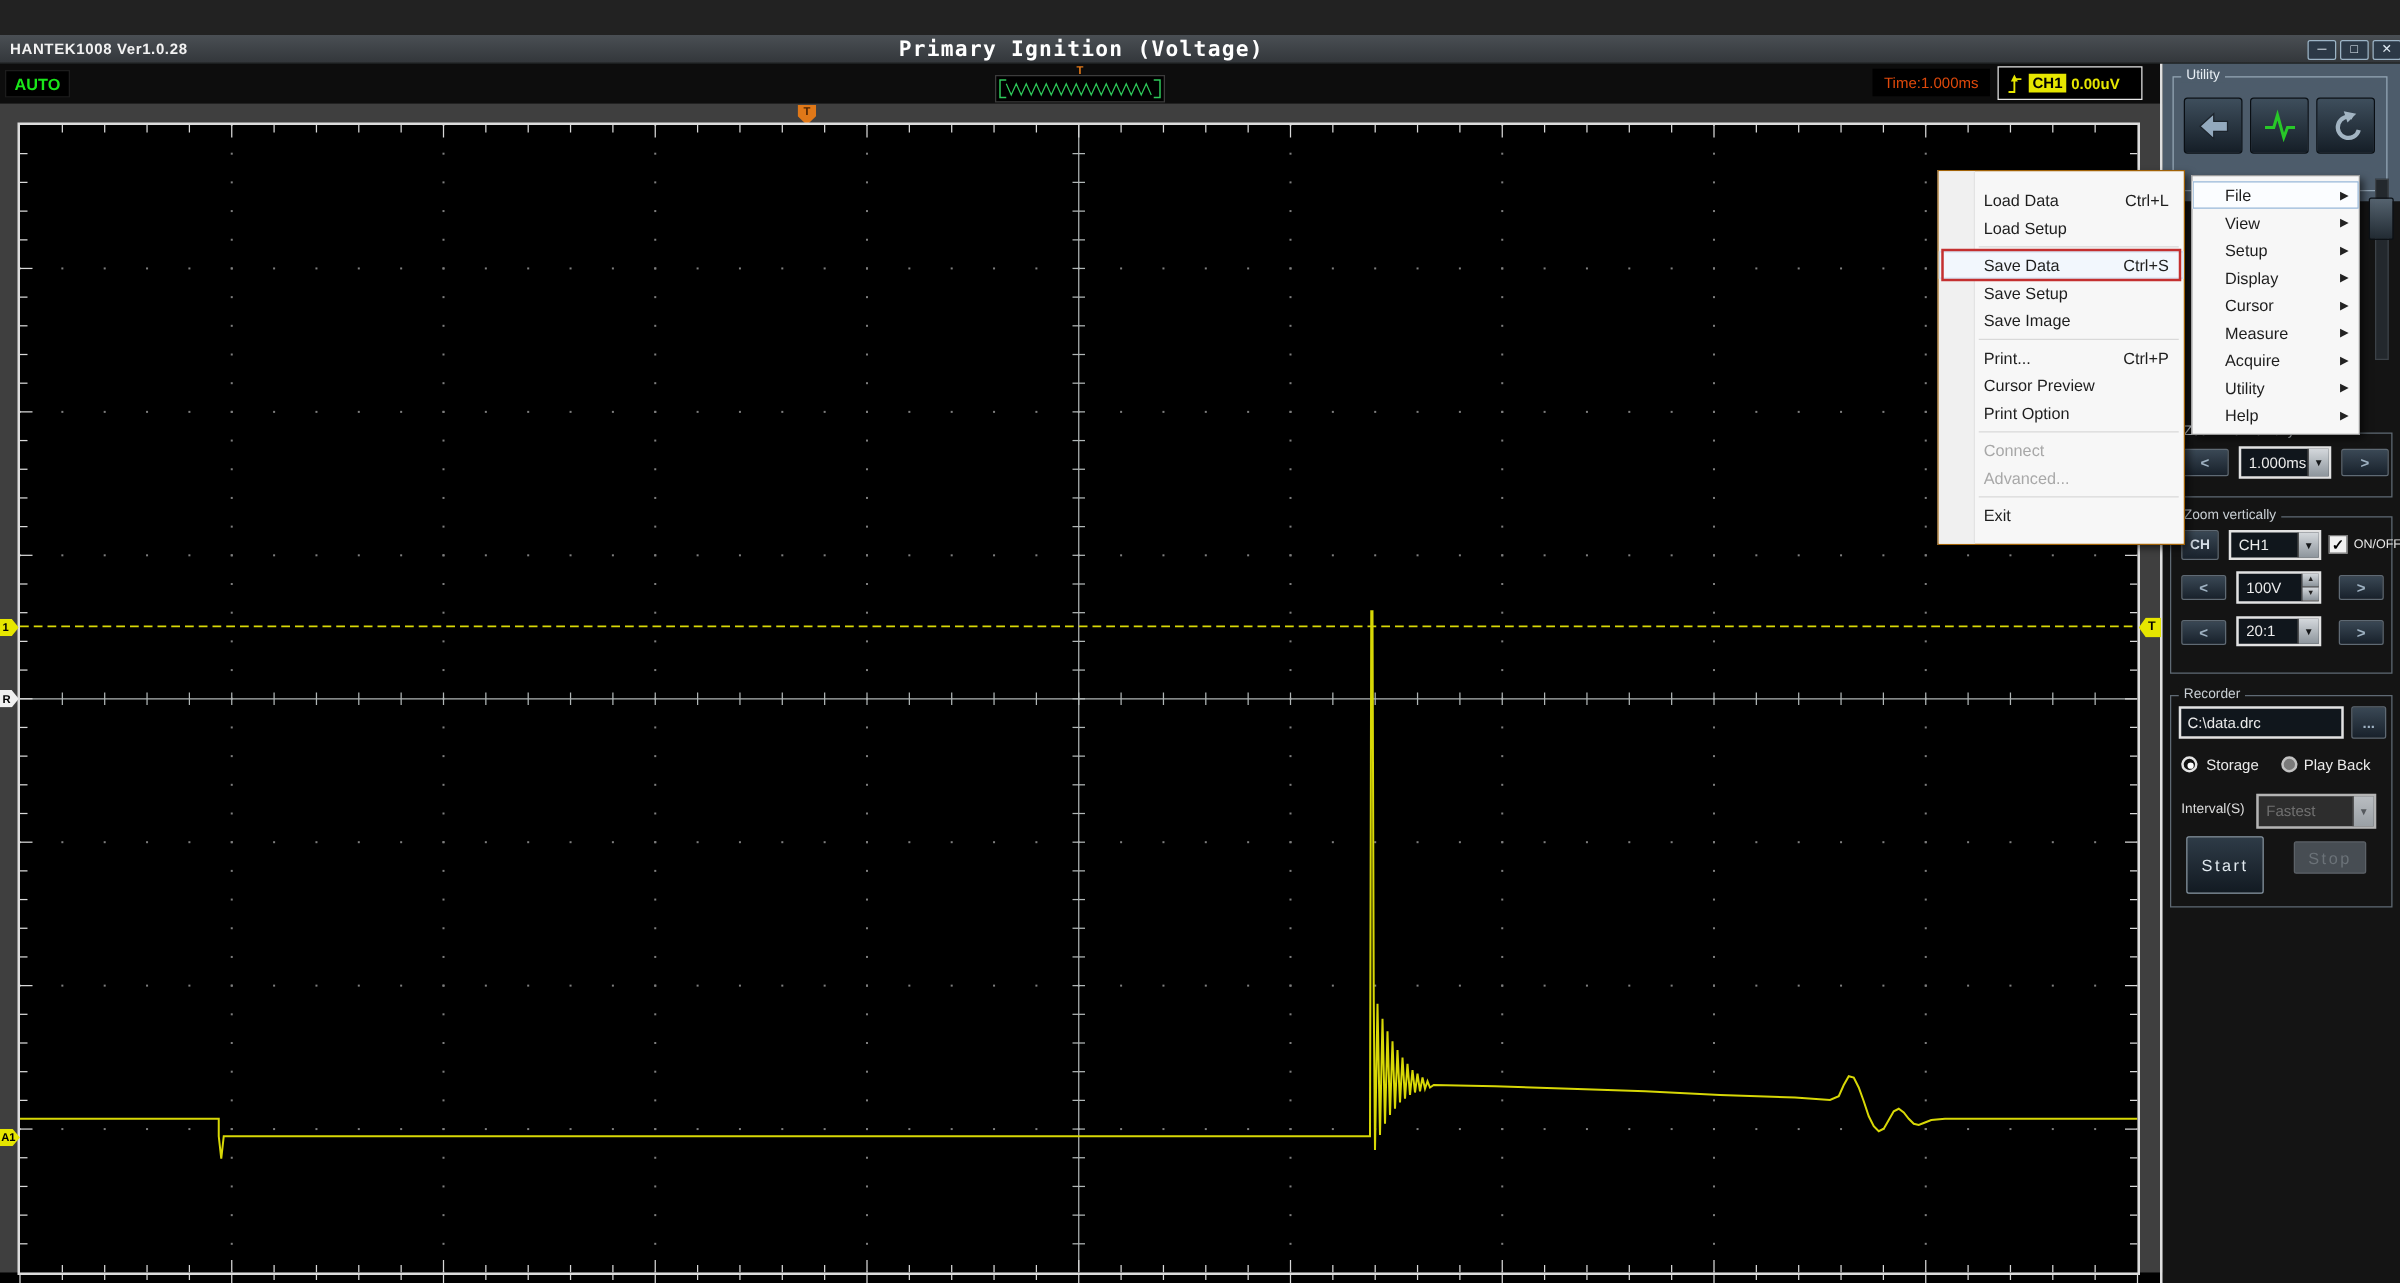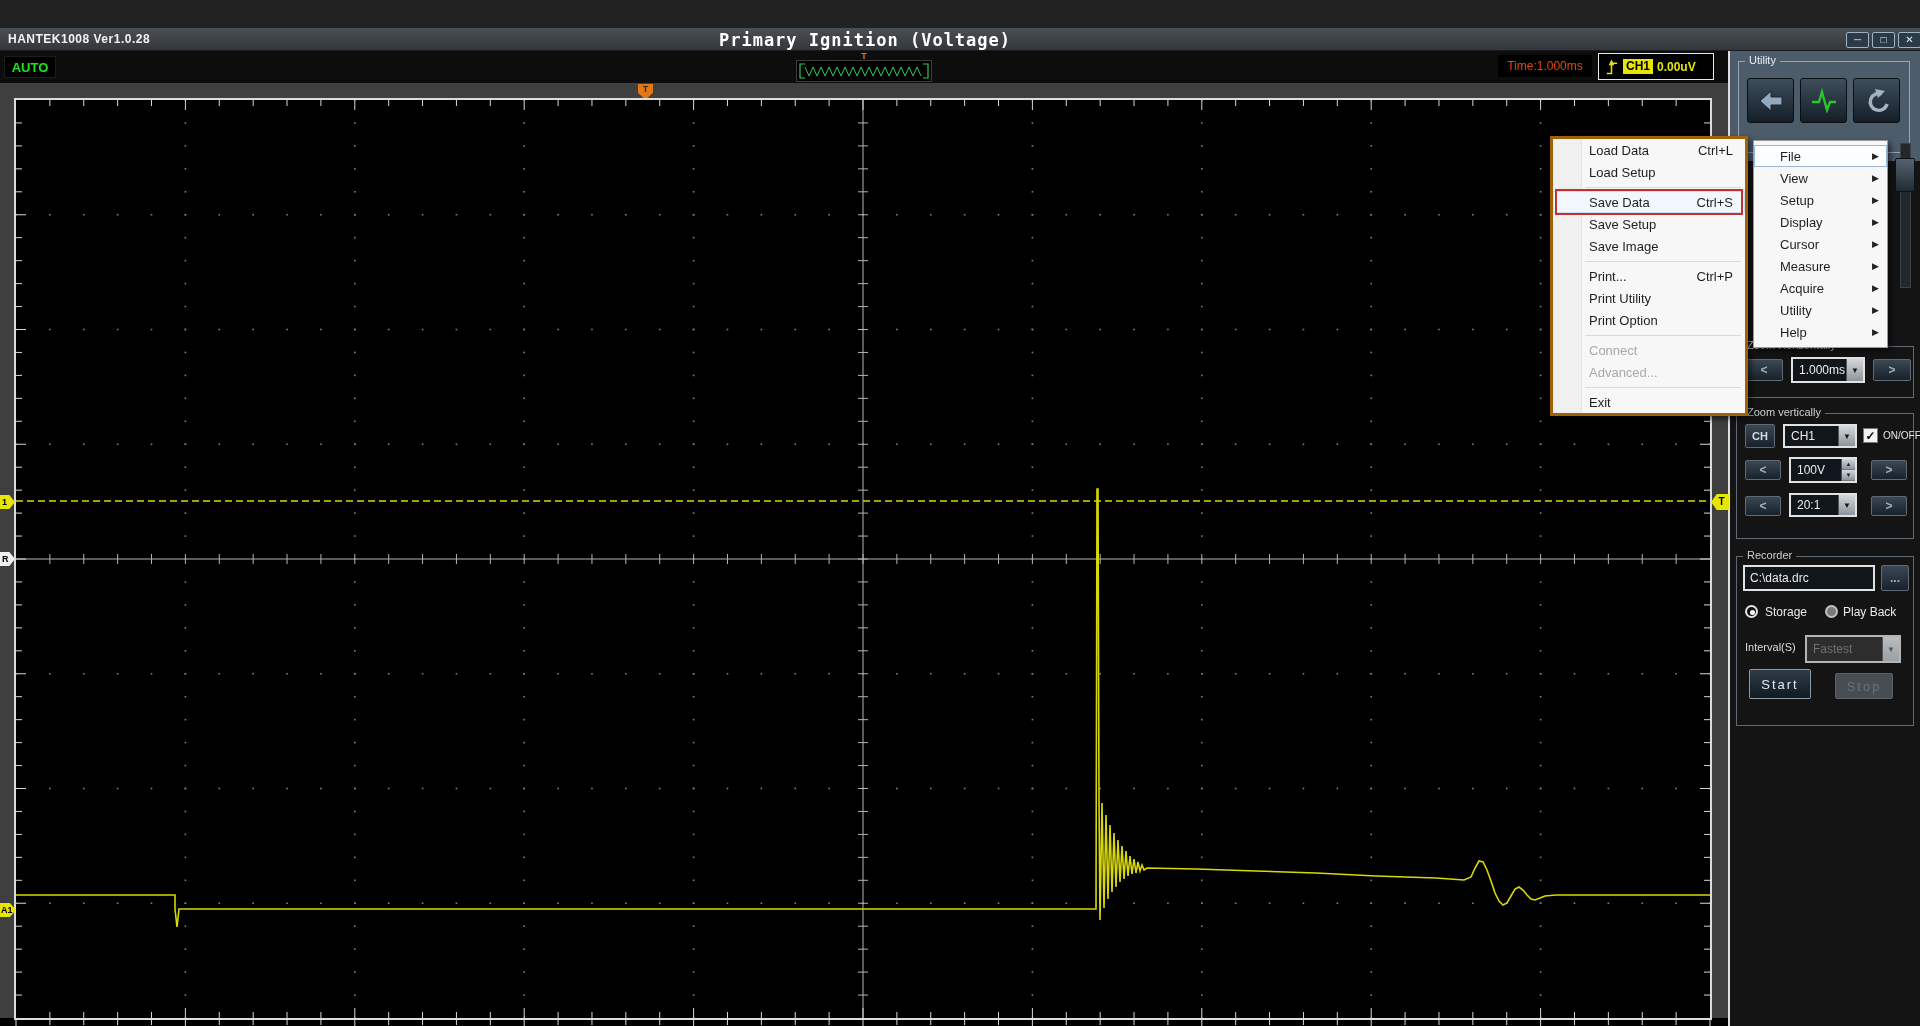--- a/index.html
+++ b/index.html
@@ -97,30 +97,30 @@
   .radio.on { border:2px solid #e4e4e4; background:#111; }
   .radio.on::after { content:""; position:absolute; left:3px; top:3px; width:5px; height:5px; border-radius:50%; background:#fff; }
   .radio.offr { border:2px solid #c2c2c2; background:#7a7a7a; }
   .rlabel { position:absolute; color:#eaeaea; font-size:12px; }
   #interval-label { position:absolute; left:8px; top:84px; color:#dcdcdc; font-size:11px; }
   #interval-dd { left:68px; top:78px; width:96px; height:28px; border-color:#b4b4b4; background:#2d2d2d; }
   #interval-dd .val { color:#707070; }
   .pushbtn { position:absolute; background:linear-gradient(#2e3b47,#121a22); border:1px solid #8a9aa8;
     color:#e2eaf0; font-size:13px; letter-spacing:2px; display:flex; align-items:center; justify-content:center; border-radius:2px; }
   .pushbtn.disabled { background:#474d53; color:#6b7278; border-color:#5c6268; letter-spacing:2px; }
-  #btn-start { left:12px; top:112px; width:62px; height:30px; }
+  #btn-start { left:12px; top:112px; width:62px; height:46px; }
   #btn-stop { left:98px; top:116px; width:58px; height:26px; }
 
   #mini-slider-track { left:1900px; top:115px; width:11px; height:145px; background:#23282d; border:1px solid #3c4248; z-index:3; }
   #mini-slider-handle { left:1895px; top:130px; width:20px; height:34px;
     background:linear-gradient(#55636f,#222b33); border:1px solid #0c1116; border-radius:2px; z-index:4; }
 
   
-  #file-menu { left:1550px; top:108px; width:198px; background:#f7f7f7; border:3px solid #a16207;
-    box-shadow:3px 3px 6px rgba(0,0,0,0.55); padding:0 0; z-index:50; }
+  #file-menu { left:1550px; top:108px; width:198px; background:#f7f7f7; border:1px solid #a16207;
+    box-shadow:3px 3px 6px rgba(0,0,0,0.55); padding:12px 0; z-index:50; }
   #file-menu::before { content:""; position:absolute; left:0; top:0; width:28px; height:100%;
     background:#f0f0f0; border-right:1px solid #e3e3e3; }
   .mitem { position:relative; height:22px; display:flex; align-items:center; padding:0 12px 0 36px;
     font-size:13px; color:#1e1e1e; }
   .mitem .msc { margin-left:auto; font-size:13px; color:#1e1e1e; }
   .mitem.dis, .mitem.dis .msc { color:#a8a8a8; }
   .mitem.sel { background:#f2f7fd; box-shadow:inset 0 0 0 1px #cfe0f2; }
   .mitem.sel::after { content:""; position:absolute; left:2px; right:2px; top:-2px; bottom:-2px;
     border:2px solid #c43030; }
   .msep { height:1px; background:#d9d9d9; margin:4px 4px 3px 32px; }
@@ -1253,21 +1253,21 @@
       <div class="mitem">
         <span>Save Image</span>
         <span class="msc"></span>
       </div>
       <div class="msep"></div>
       <div class="mitem">
         <span>Print...</span>
         <span class="msc">Ctrl+P</span>
       </div>
       <div class="mitem">
-        <span>Print Utility</span>
+        <span>Cursor Preview</span>
         <span class="msc"></span>
       </div>
       <div class="mitem">
         <span>Print Option</span>
         <span class="msc"></span>
       </div>
       <div class="msep"></div>
       <div class="mitem dis">
         <span>Connect</span>
         <span class="msc"></span>

